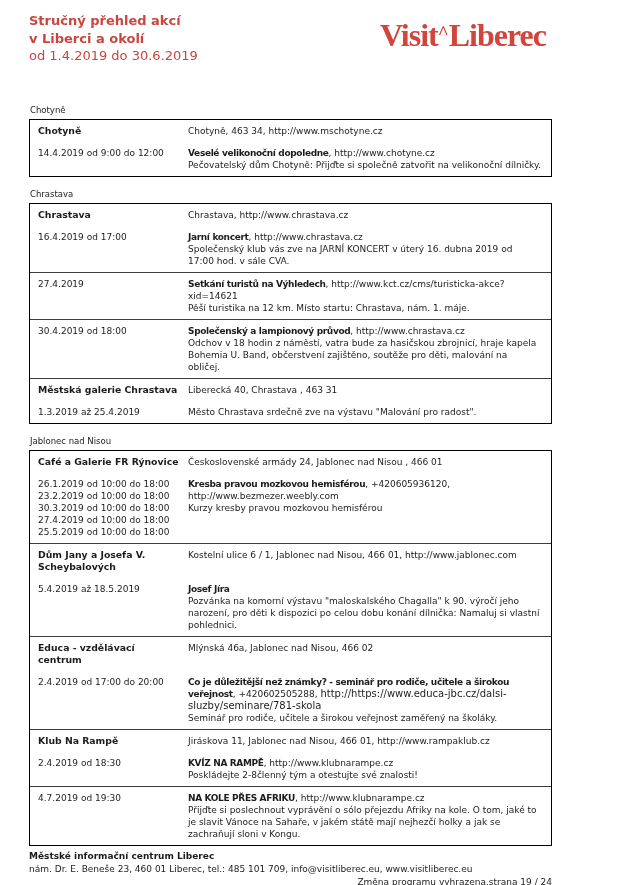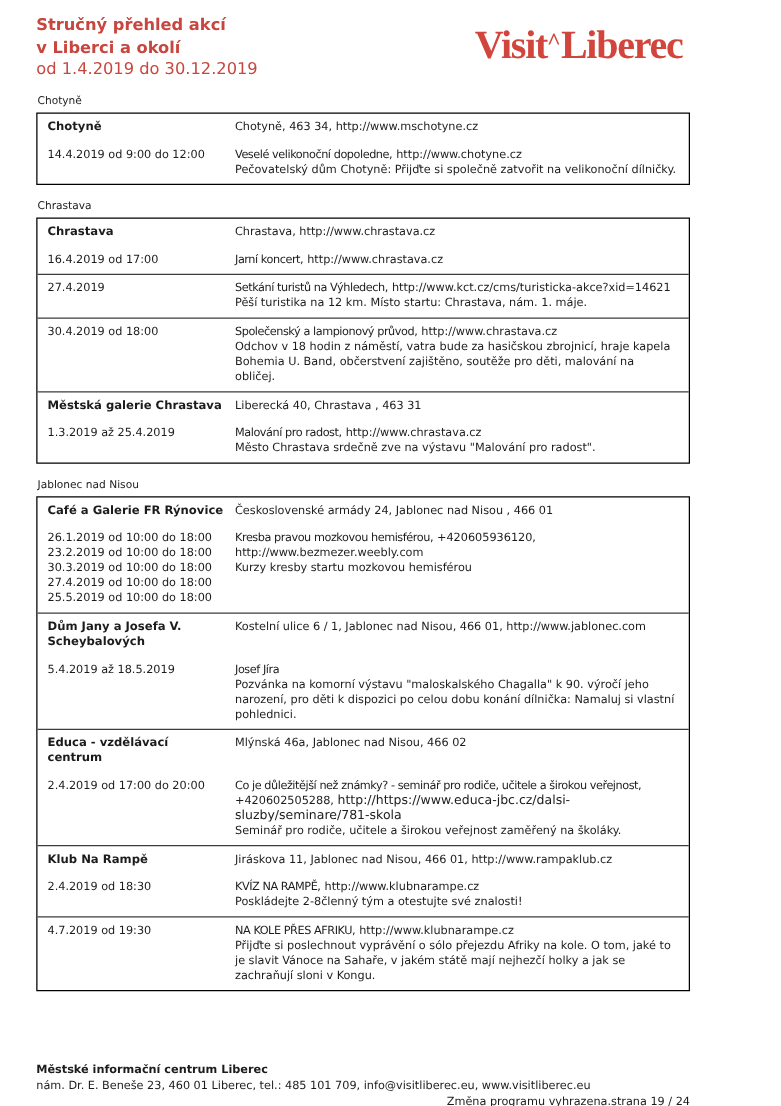--- a/index.html
+++ b/index.html
@@ -17,48 +17,48 @@
     color:var(--text);
     padding:12px 25px 0 29px;overflow:hidden;border-radius:17px;
   }
   
   header{display:flex;justify-content:space-between;align-items:flex-start;}
   .title-block{font-size:13px;line-height:17.5px;font-weight:bold;color:var(--accent);}
   .title-block .sub{font-weight:normal;}
   .logo{font-size:32px;font-weight:bold;color:var(--logo);letter-spacing:-1px;margin-top:5px;margin-right:6px;white-space:nowrap;font-family:Liberation Serif, serif;}
   .logo .caret{font-size:19px;vertical-align:7px;letter-spacing:0;}
   
-  main{margin-top:11px;}
+  main{margin-top:40px;}
   .section{margin-bottom:12px;}
   .section-label{font-size:8.5px;color:#222;margin:0 0 4px 1px;}
   .table{border:1.2px solid var(--border);}
   .row{display:flex;padding:5px 10px 5px 8px;font-size:9px;line-height:12px;}
   .col1{flex:0 0 150px;padding-right:8px;}
   .col2{flex:1;min-width:0;}
   .venue-name{font-weight:bold;font-size:9.3px;}
   .venue-block + .venue-block{border-top:1px solid var(--rule);}
   .event-row + .event-row{border-top:1px solid var(--rule);}
-  .ev-title{font-weight:normal;letter-spacing:-0.35px;}
+  .ev-title{font-weight:bold;letter-spacing:-0.35px;}
   .ev-small{font-size:10px;}
   .date-line{white-space:nowrap;}
   
   footer{position:absolute;left:29px;right:25px;top:850px;font-size:9px;line-height:13px;}
   .f-org{font-weight:bold;}
   .f-last{display:flex;justify-content:flex-end;}
 </style>
 </head>
 <body>
 
 <div class="page">
 
   <header>
     <div class="title-block">
       <div>Stručný přehled akcí</div>
       <div>v Liberci a okolí</div>
-      <div class="sub">od 1.4.2019 do 30.12.2019</div>
+      <div class="sub">od 1.4.2019 do 30.6.2019</div>
     </div>
     <div class="logo"><span>Visit</span><span class="caret">^</span><span>Liberec</span></div>
   </header>
 
   <main id="sections">
       <section class="section">
         <div class="section-label">Chotyně</div>
         <div class="table">
           <div class="venue-block">
             <div class="row venue-row">
@@ -84,20 +84,21 @@
             <div class="row venue-row">
               <div class="col1 venue-name">Chrastava</div>
               <div class="col2 venue-address">Chrastava, http://www.chrastava.cz</div>
             </div>
             <div class="row event-row">
               <div class="col1 dates">
                 <div class="date-line">16.4.2019 od 17:00</div>
               </div>
               <div class="col2 event-body">
                 <div class="title-line"><span class="ev-title">Jarní koncert</span><span class="ev-suffix">, http://www.chrastava.cz</span></div>
+                <div class="desc-line">Společenský klub vás zve na JARNÍ KONCERT v úterý 16. dubna 2019 od 17:00 hod. v sále CVA.</div>
               </div>
             </div>
             <div class="row event-row">
               <div class="col1 dates">
                 <div class="date-line">27.4.2019</div>
               </div>
               <div class="col2 event-body">
                 <div class="title-line"><span class="ev-title">Setkání turistů na Výhledech</span><span class="ev-suffix">, http://www.kct.cz/cms/turisticka-akce?xid=14621</span></div>
                 <div class="desc-line">Pěší turistika na 12 km. Místo startu: Chrastava, nám. 1. máje.</div>
               </div>
@@ -115,21 +116,20 @@
           <div class="venue-block">
             <div class="row venue-row">
               <div class="col1 venue-name">Městská galerie Chrastava</div>
               <div class="col2 venue-address">Liberecká 40, Chrastava , 463 31</div>
             </div>
             <div class="row event-row">
               <div class="col1 dates">
                 <div class="date-line">1.3.2019 až 25.4.2019</div>
               </div>
               <div class="col2 event-body">
-                <div class="title-line"><span class="ev-title">Malování pro radost</span><span class="ev-suffix">, http://www.chrastava.cz</span></div>
                 <div class="desc-line">Město Chrastava srdečně zve na výstavu "Malování pro radost".</div>
               </div>
             </div>
           </div>
         </div>
       </section>
       <section class="section">
         <div class="section-label">Jablonec nad Nisou</div>
         <div class="table">
           <div class="venue-block">
@@ -141,21 +141,21 @@
               <div class="col1 dates">
                 <div class="date-line">26.1.2019 od 10:00 do 18:00</div>
                 <div class="date-line">23.2.2019 od 10:00 do 18:00</div>
                 <div class="date-line">30.3.2019 od 10:00 do 18:00</div>
                 <div class="date-line">27.4.2019 od 10:00 do 18:00</div>
                 <div class="date-line">25.5.2019 od 10:00 do 18:00</div>
               </div>
               <div class="col2 event-body">
                 <div class="title-line"><span class="ev-title">Kresba pravou mozkovou hemisférou</span><span class="ev-suffix">, +420605936120,</span></div>
                 <div class="desc-line">http://www.bezmezer.weebly.com</div>
-                <div class="desc-line">Kurzy kresby startu mozkovou hemisférou</div>
+                <div class="desc-line">Kurzy kresby pravou mozkovou hemisférou</div>
               </div>
             </div>
           </div>
           <div class="venue-block">
             <div class="row venue-row">
               <div class="col1 venue-name">Dům Jany a Josefa V. Scheybalových</div>
               <div class="col2 venue-address">Kostelní ulice 6 / 1, Jablonec nad Nisou, 466 01, http://www.jablonec.com</div>
             </div>
             <div class="row event-row">
               <div class="col1 dates">

